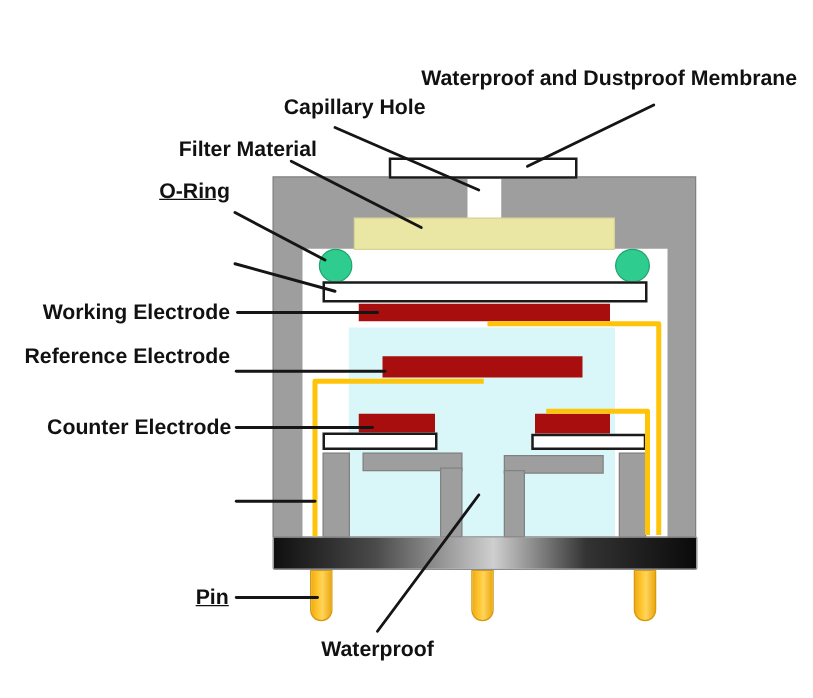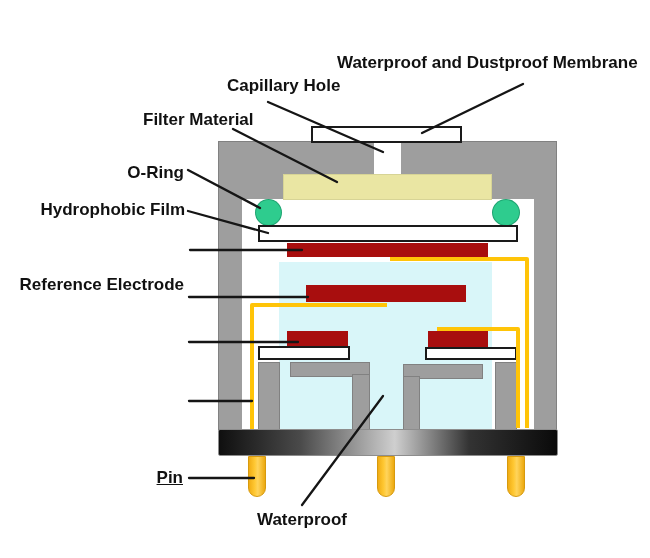--- a/index.html
+++ b/index.html
@@ -84,19 +84,20 @@
     <line class="ptr" x1="189" y1="297" x2="308" y2="297"></line>
     <line class="ptr" x1="189" y1="342" x2="298" y2="342"></line>
     <line class="ptr" x1="189" y1="401" x2="252" y2="401"></line>
     <line class="ptr" x1="189" y1="478" x2="254" y2="478"></line>
     <line class="ptr" x1="383" y1="396" x2="302" y2="505"></line>
   </svg>
 
   <div class="lbl" style="left:337px;top:54px;">Waterproof and Dustproof Membrane</div>
   <div class="lbl" style="left:227px;top:77px;">Capillary Hole</div>
   <div class="lbl" style="left:143px;top:111px;">Filter Material</div>
-  <div class="lbl right" style="right:466px;top:164px;">O-Ring</div>
-  <div class="lbl right" style="right:465px;top:201px;">Hydrophobic Film</div>
+  <div class="lbl right" style="right:466px;top:144px;text-decoration:underline;">O-Ring</div>
+  <div class="lbl right" style="right:466px;top:241px;">Working Electrode</div>
   <div class="lbl right" style="right:466px;top:276px;">Reference Electrode</div>
+  <div class="lbl right" style="right:465px;top:333px;">Counter Electrode</div>
   <div class="lbl right" style="right:467px;top:469px;text-decoration:underline;">Pin</div>
   <div class="lbl" style="left:257px;top:511px;">Waterproof</div>
 
 </div>
 
 </body></html>

